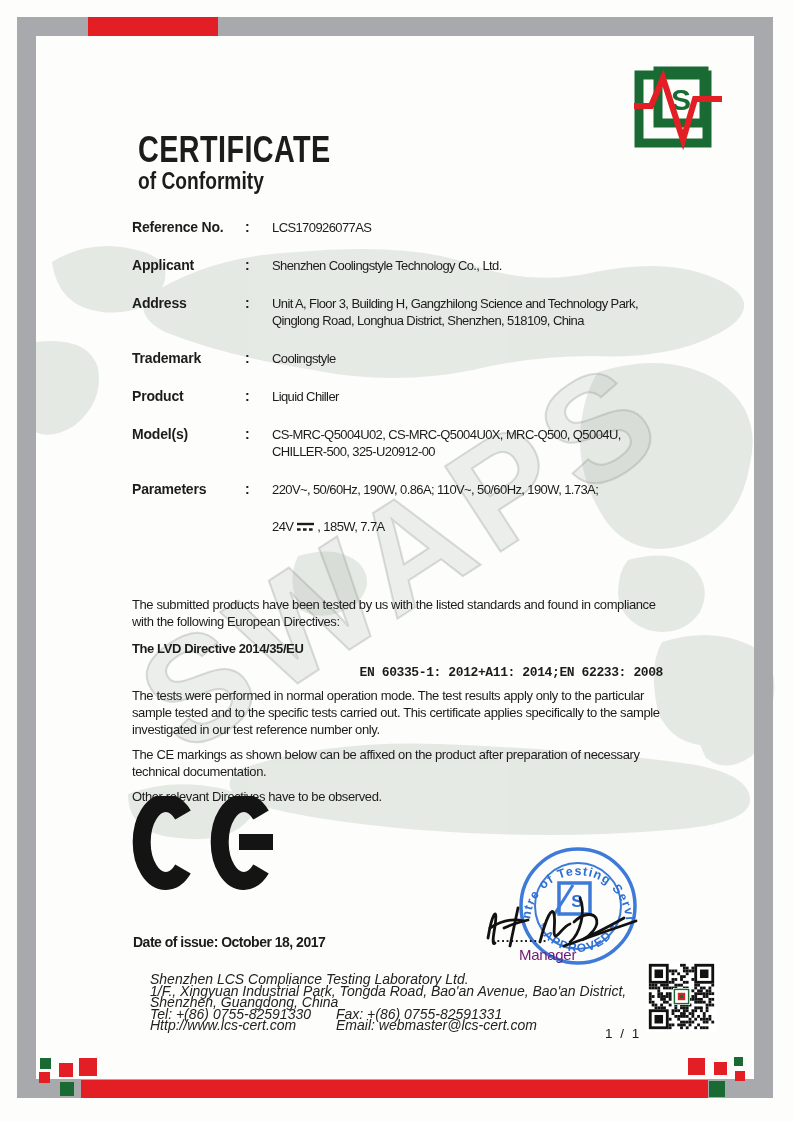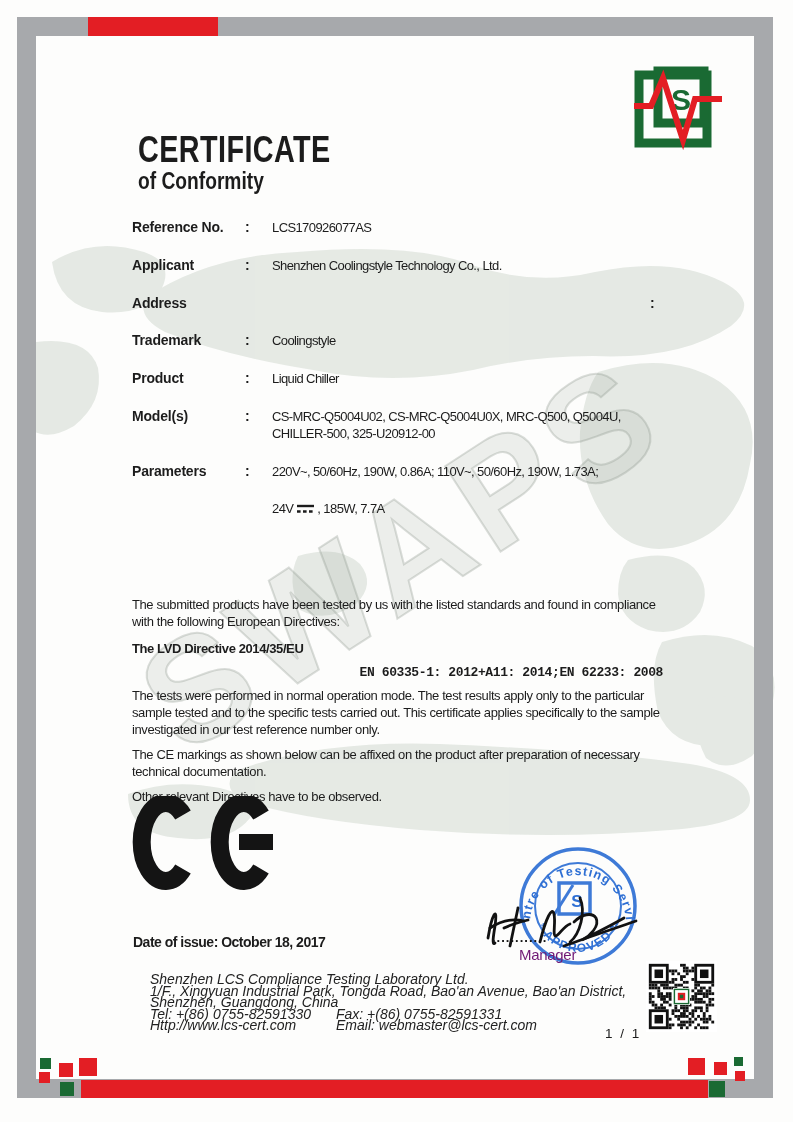--- a/index.html
+++ b/index.html
@@ -122,20 +122,21 @@
       <span class="val">LCS170926077AS</span>
     </div>
     <div class="frow">
       <span class="lbl">Applicant</span>
       <span class="sep">:</span>
       <span class="val">Shenzhen Coolingstyle Technology Co., Ltd.</span>
     </div>
     <div class="frow">
       <span class="lbl">Address</span>
       <span class="sep">:</span>
+      <span class="val">Unit A, Floor 3, Building H, Gangzhilong Science and Technology Park, Qinglong Road, Longhua District, Shenzhen, 518109, China</span>
     </div>
     <div class="frow">
       <span class="lbl">Trademark</span>
       <span class="sep">:</span>
       <span class="val">Coolingstyle</span>
     </div>
     <div class="frow">
       <span class="lbl">Product</span>
       <span class="sep">:</span>
       <span class="val">Liquid Chiller</span>

